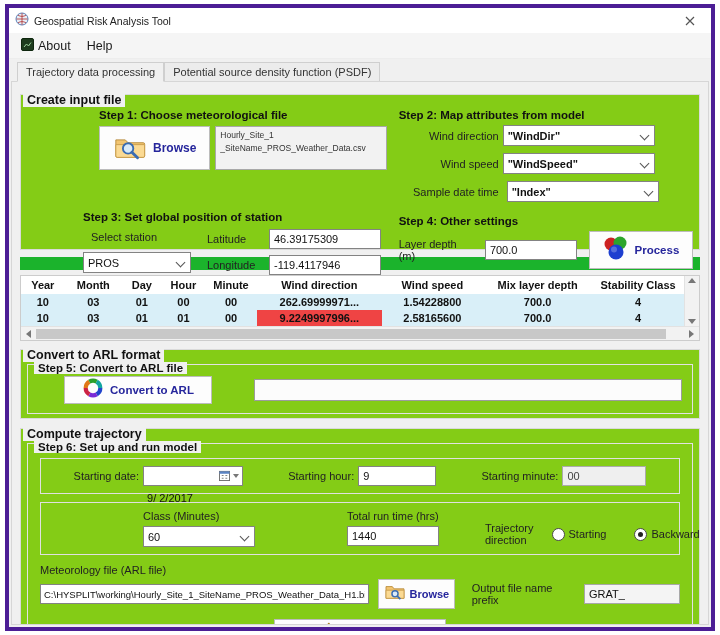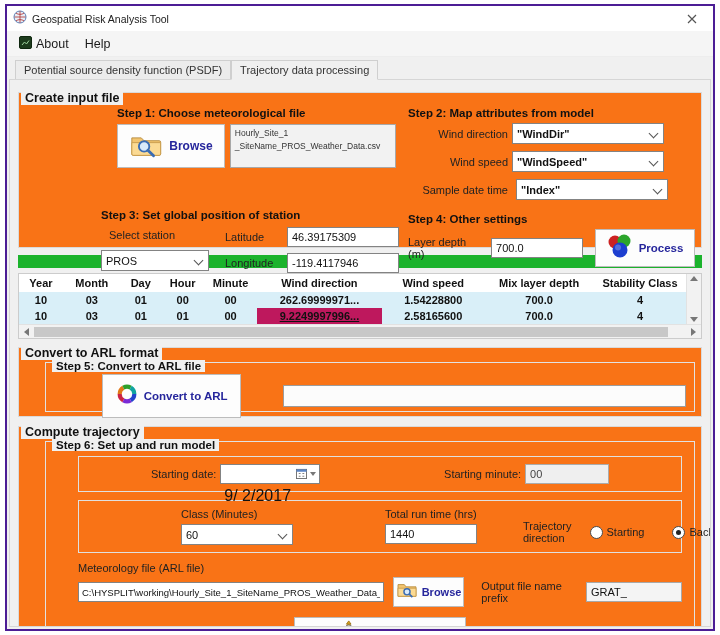--- a/index.html
+++ b/index.html
@@ -1,34 +1,34 @@
 <!DOCTYPE html>
 <html><head>
 <meta charset="utf-8">
 <style>
   * { box-sizing: border-box; margin: 0; padding: 0; }
   html,body { background:#ffffff; font-family:"Liberation Sans", sans-serif; }
   .window {
     width:710px; height:627px; margin:4px auto; background:#f0f0f0;
-    border:2px solid #4c1d95; display:flex; flex-direction:column; overflow:hidden;
+    border:4px solid #4c1d95; display:flex; flex-direction:column; overflow:hidden;
   }
   
   .titlebar { height:25px; background:#ffffff; display:flex; align-items:center; padding:0 6px; flex:0 0 auto; }
   .titlebar .title { font-size:10.5px; color:#222; margin-left:5px; flex:1; }
   .close-btn { width:30px; height:22px; display:flex; align-items:center; justify-content:center; cursor:pointer; }
   
   .menubar { height:26px; background:#f5f5f5; display:flex; align-items:center; padding:0 8px; gap:4px; border-bottom:1px solid #ededed; flex:0 0 auto;}
   .menu-item { display:flex; align-items:center; gap:4px; font-size:12.5px; color:#1a1a1a; padding:3px 8px 3px 4px; cursor:pointer; }
   
   .tabstrip { display:flex; align-items:flex-end; padding:2px 0 0 8px; height:23px; flex:0 0 auto; }
   .tab { font-size:11px; color:#333; padding:3px 8px; border:1px solid #cfcfcf; background:#ececec; cursor:pointer; }
   .tab.active { background:#f0f0f0; border-bottom:1px solid #f0f0f0; position:relative; z-index:2; }
   .tabpanel { flex:1; border:1px solid #d6d6d6; margin:-1px 2px 2px 2px; background:#f0f0f0; padding:4px 4px 2px; overflow:hidden; }
   
-  .gb { position:relative; border:1px solid #dadada; background:#f97316;padding-left:20px; }
+  .gb { position:relative; border:1px solid #dadada; background:#84cc16; }
   .gb > .gb-label { position:absolute; top:-8px; left:6px; background:#f0f0f0; padding:0 4px; font-weight:bold; color:#111; }
   .gb-label.lg { font-size:12.5px; }
   .gb-label.sm { font-size:11.5px; }
   .step-label { font-weight:bold; font-size:11.5px; color:#111; }
   .lbl { font-size:11px; color:#222; }
   
   .field, .combo { background:#fff; border:1px solid #838383; height:20px; font-size:11px; color:#111; }
   input.field { padding:1px 4px; font-family:inherit; }
   .combo { display:flex; align-items:center; padding:0 4px; cursor:pointer; }
   .combo .val { flex:1; }
@@ -59,21 +59,21 @@
   .hthumb { flex:1; height:10px; background:#c8c8c8; margin-right:18px; }
   
   .cv-content { display:flex; align-items:center; padding:10px 8px 8px; }
   .progress-empty { width:428px; height:22px; border:1px solid #9c9c9c; background:#fcfcfc; margin-left:42px; }
   
   .sub-box { border:1px solid #e0e0e0; padding:7px 10px; display:flex; align-items:center; }
   .fgroup { display:flex; align-items:center; gap:4px; }
   .radio { width:13px; height:13px; border:1px solid #4a4a4a; border-radius:50%; background:#fff; position:relative; cursor:pointer; }
   .radio.sel::after { content:""; position:absolute; left:3px; top:3px; width:5px; height:5px; border-radius:50%; background:#222; }
   .date-field { width:100px; display:flex; align-items:center; gap:3px; padding:0 3px; }
-  .date-field .val { flex:1; font-size:16px;margin-top:44px; }
+  .date-field .val { flex:1; font-size:11px;margin-top:44px; }
   .dis { background:#efefef; border-color:#ababab; color:#444; }
 </style>
 </head>
 <body>
 
 <div class="window">
 
   <div class="titlebar">
     <span>
       <svg width="14" height="14" viewBox="0 0 14 14">
@@ -100,22 +100,22 @@
           </svg>
       </span>
       <span>About</span>
     </span>
     <span class="menu-item">
       <span>Help</span>
     </span>
   </div>
 
   <div class="tabstrip">
+    <span class="tab active">Trajectory data processing</span>
     <span class="tab">Potential source density function (PSDF)</span>
-    <span class="tab active">Trajectory data processing</span>
   </div>
 
   <div class="tabpanel">
 
     <div class="gb" style="margin:8px 4px 0; height:156px;">
       <span class="gb-label lg" style="top:-2px; left:2px;">Create input file</span>
       <div class="ci-grid" style="padding-top:14px;">
 
         <div>
           <div class="step-label" style="margin:0 0 5px 72px;">Step 1: Choose meteorological file</div>
@@ -247,21 +247,21 @@
               <td style="background:#d9eff8;">1.54228800</td>
               <td style="background:#d9eff8;">700.0</td>
               <td style="background:#d9eff8;">4</td>
             </tr>
             <tr style="background:#d9eff8;">
               <td style="background:#d9eff8;">10</td>
               <td style="background:#d9eff8;">03</td>
               <td style="background:#d9eff8;">01</td>
               <td style="background:#d9eff8;">01</td>
               <td style="background:#d9eff8;">00</td>
-              <td style="background:#be185d;text-decoration:underline;">9.2249997996...</td>
+              <td style="background:#ef4444;">9.2249997996...</td>
               <td style="background:#d9eff8;">2.58165600</td>
               <td style="background:#d9eff8;">700.0</td>
               <td style="background:#d9eff8;">4</td>
             </tr>
           </tbody>
         </table>
         <div class="vscroll">
           <span class="arr up"></span>
           <span class="arr down"></span>
         </div>
@@ -271,21 +271,21 @@
         <span class="hthumb"></span>
         <span class="arr right"></span>
       </div>
     </div>
 
     <div class="gb" style="margin:8px 4px 0; height:70px;">
       <span class="gb-label lg" style="top:-2px; left:2px;">Convert to ARL format</span>
       <div class="gb" style="margin:14px 6px 0; height:50px; border-color:#e2e2e2;">
         <span class="gb-label sm" style="top:-3px;">Step 5: Convert to ARL file</span>
         <div class="cv-content" style="padding:11px 8px 0;">
-          <div class="btn" style="width:148px; height:44px; margin-left:28px;justify-content:center;">
+          <div class="btn" style="width:148px; height:28px; margin-left:28px;justify-content:center;">
             <span>
               <svg width="22" height="22" viewBox="0 0 24 24">
                 <g fill="none" stroke-width="4.5" stroke-linecap="butt">
                   <path d="M20 12 A8 8 0 0 1 16 18.93" stroke="#2244cc"></path>
                   <path d="M16 18.93 A8 8 0 0 1 8 18.93" stroke="#7a2bd6"></path>
                   <path d="M8 18.93 A8 8 0 0 1 4 12" stroke="#cc2244"></path>
                   <path d="M4 12 A8 8 0 0 1 8 5.07" stroke="#e07818"></path>
                   <path d="M8 5.07 A8 8 0 0 1 16 5.07" stroke="#2ca02c"></path>
                   <path d="M16 5.07 A8 8 0 0 1 20 12" stroke="#11a4a0"></path>
                 </g>
@@ -310,20 +310,24 @@
               <span class="val">9/ 2/2017</span>
               <span>
                 <svg width="11" height="11" viewBox="0 0 12 12">
                     <rect x="0.5" y="1.5" width="11" height="10" fill="#fff" stroke="#6a6a6a"></rect>
                     <rect x="0.5" y="1.5" width="11" height="2.6" fill="#5b84c4"></rect>
                     <path d="M3 6h2M7 6h2M3 9h2M7 9h2" stroke="#777" stroke-width="1"></path>
                   </svg>
               </span>
               <span class="arr down" style="border-left-width:3.5px;border-right-width:3.5px;border-top-width:4px;"></span>
             </div>
+          </div>
+          <div class="fgroup">
+            <span class="lbl">Starting hour:</span>
+            <input class="field" style="width: 78px;" value="9">
           </div>
           <div class="fgroup">
             <span class="lbl">Starting minute:</span>
             <input class="field dis" style="width: 84px;" value="00">
           </div>
         </div>
 
         <div class="sub-box" style="margin:8px 12px 0; align-items:flex-start;">
           <div style="margin-left:92px;">
             <div class="lbl">Class (Minutes)</div>

